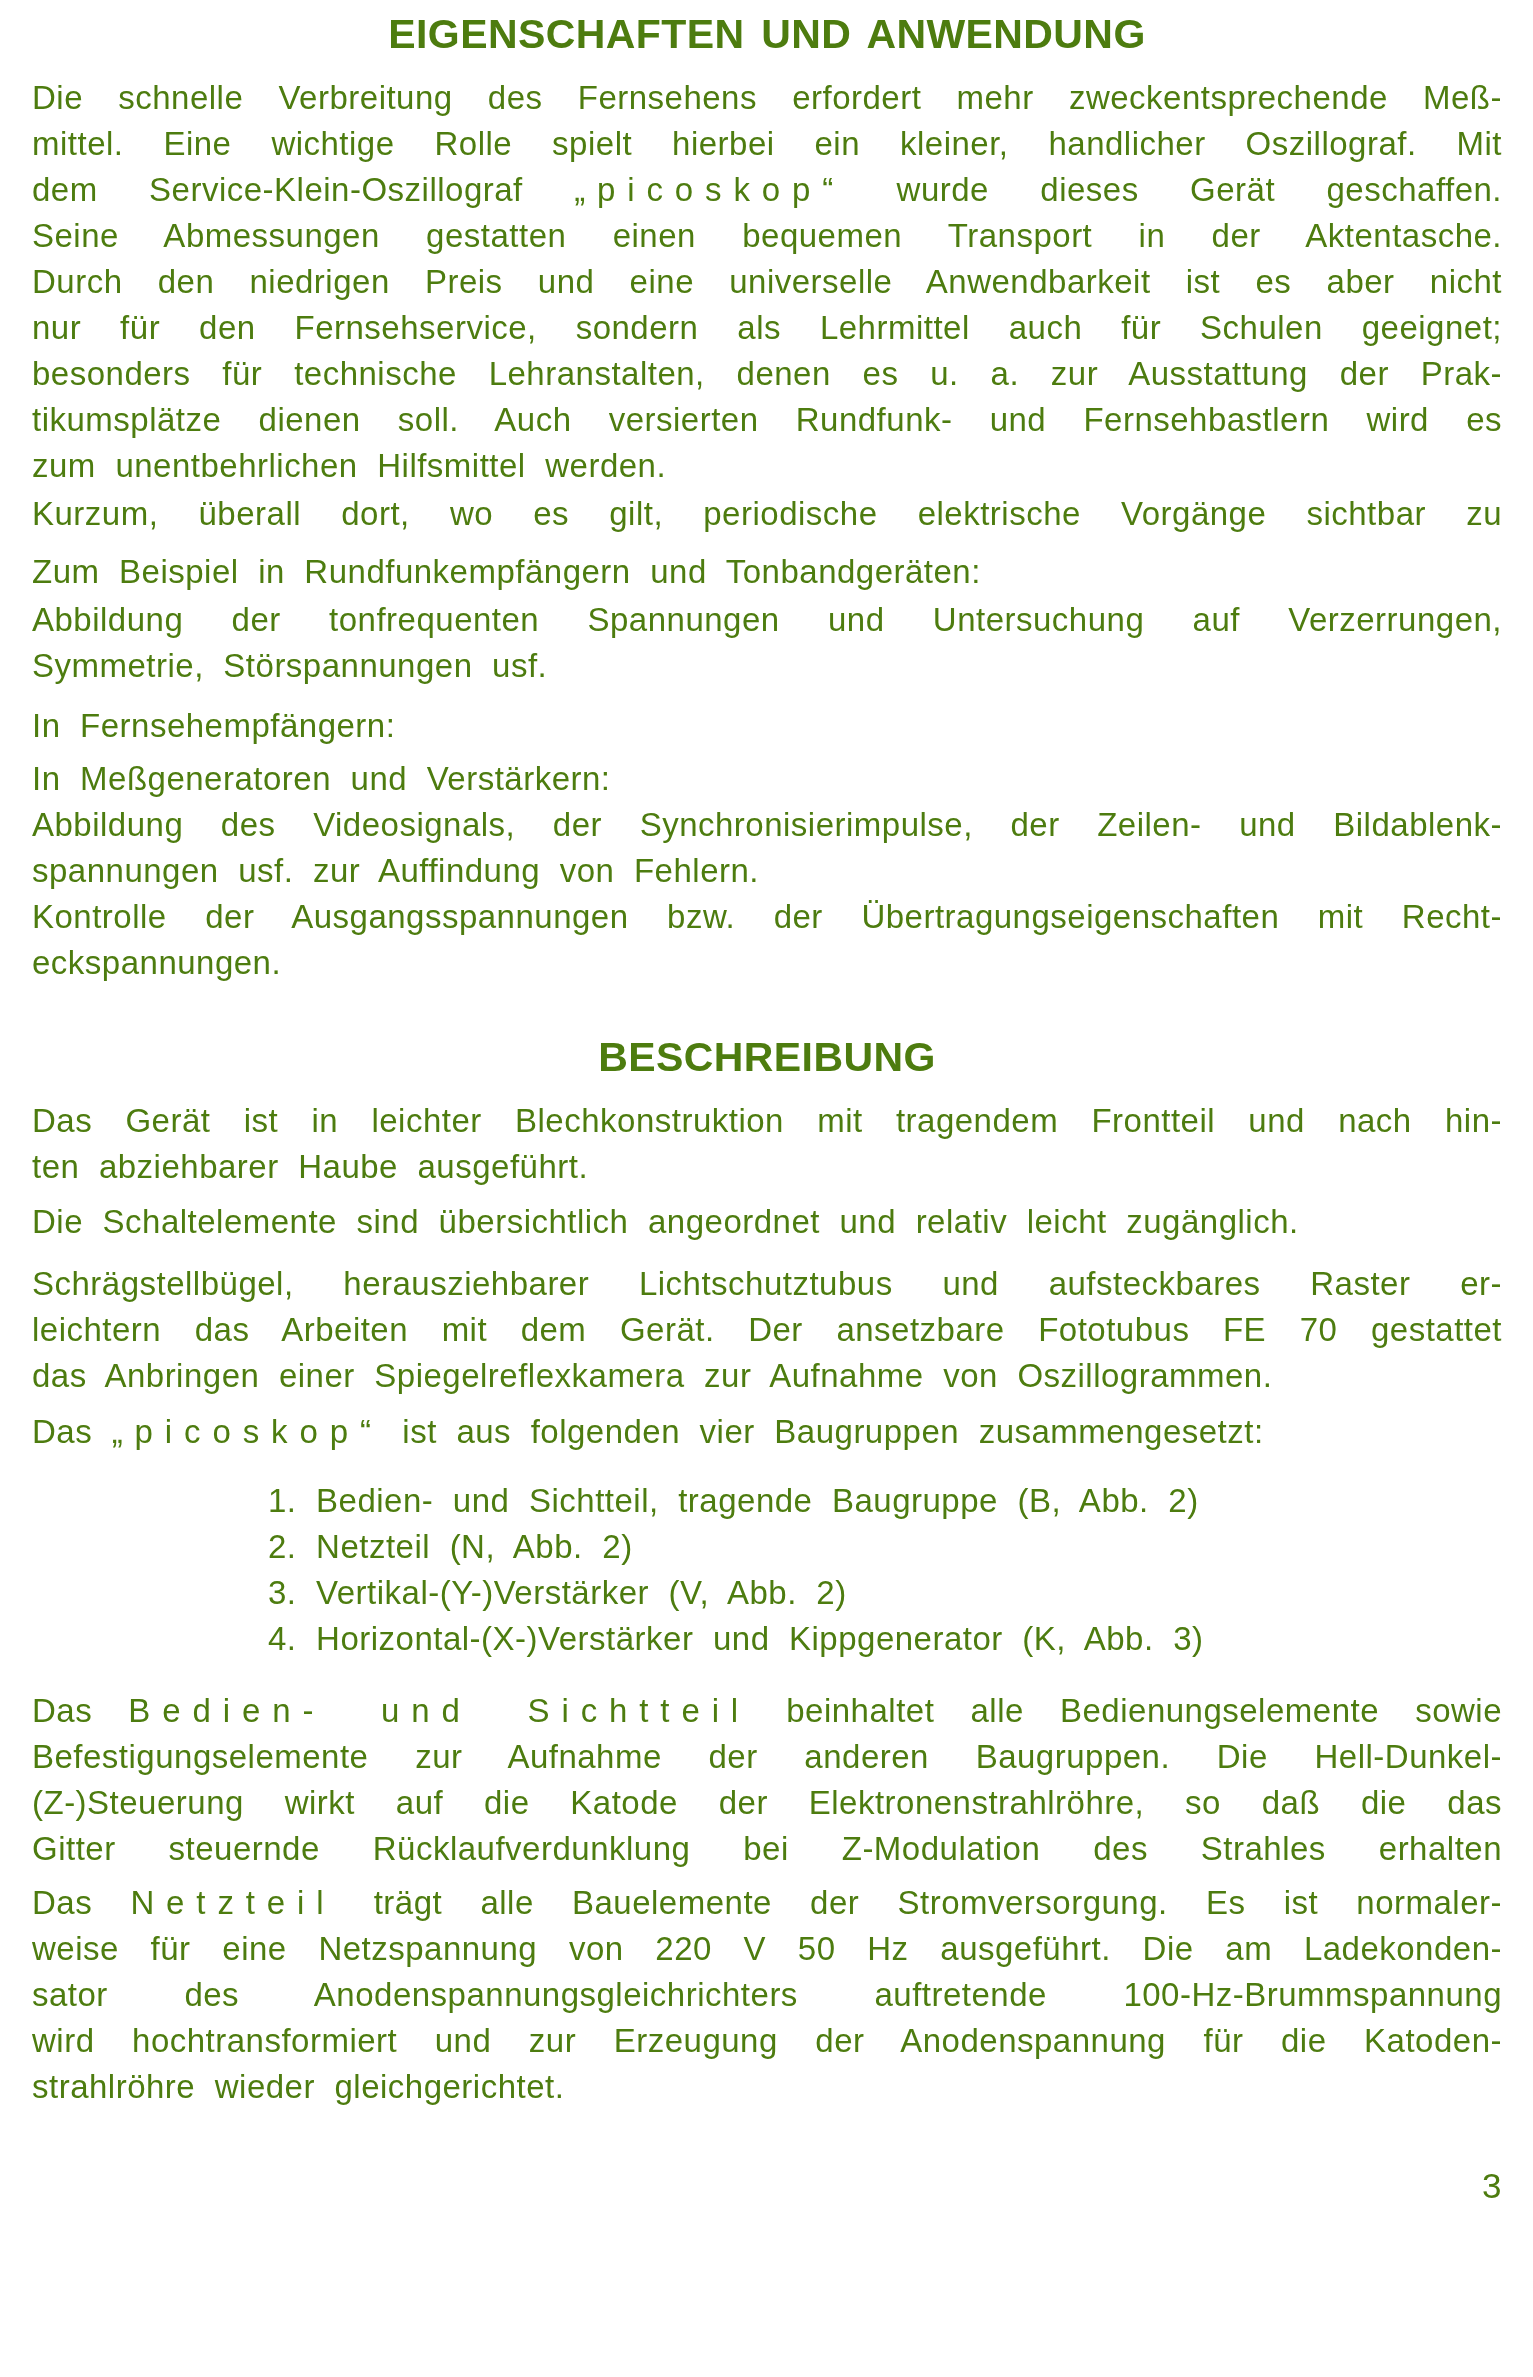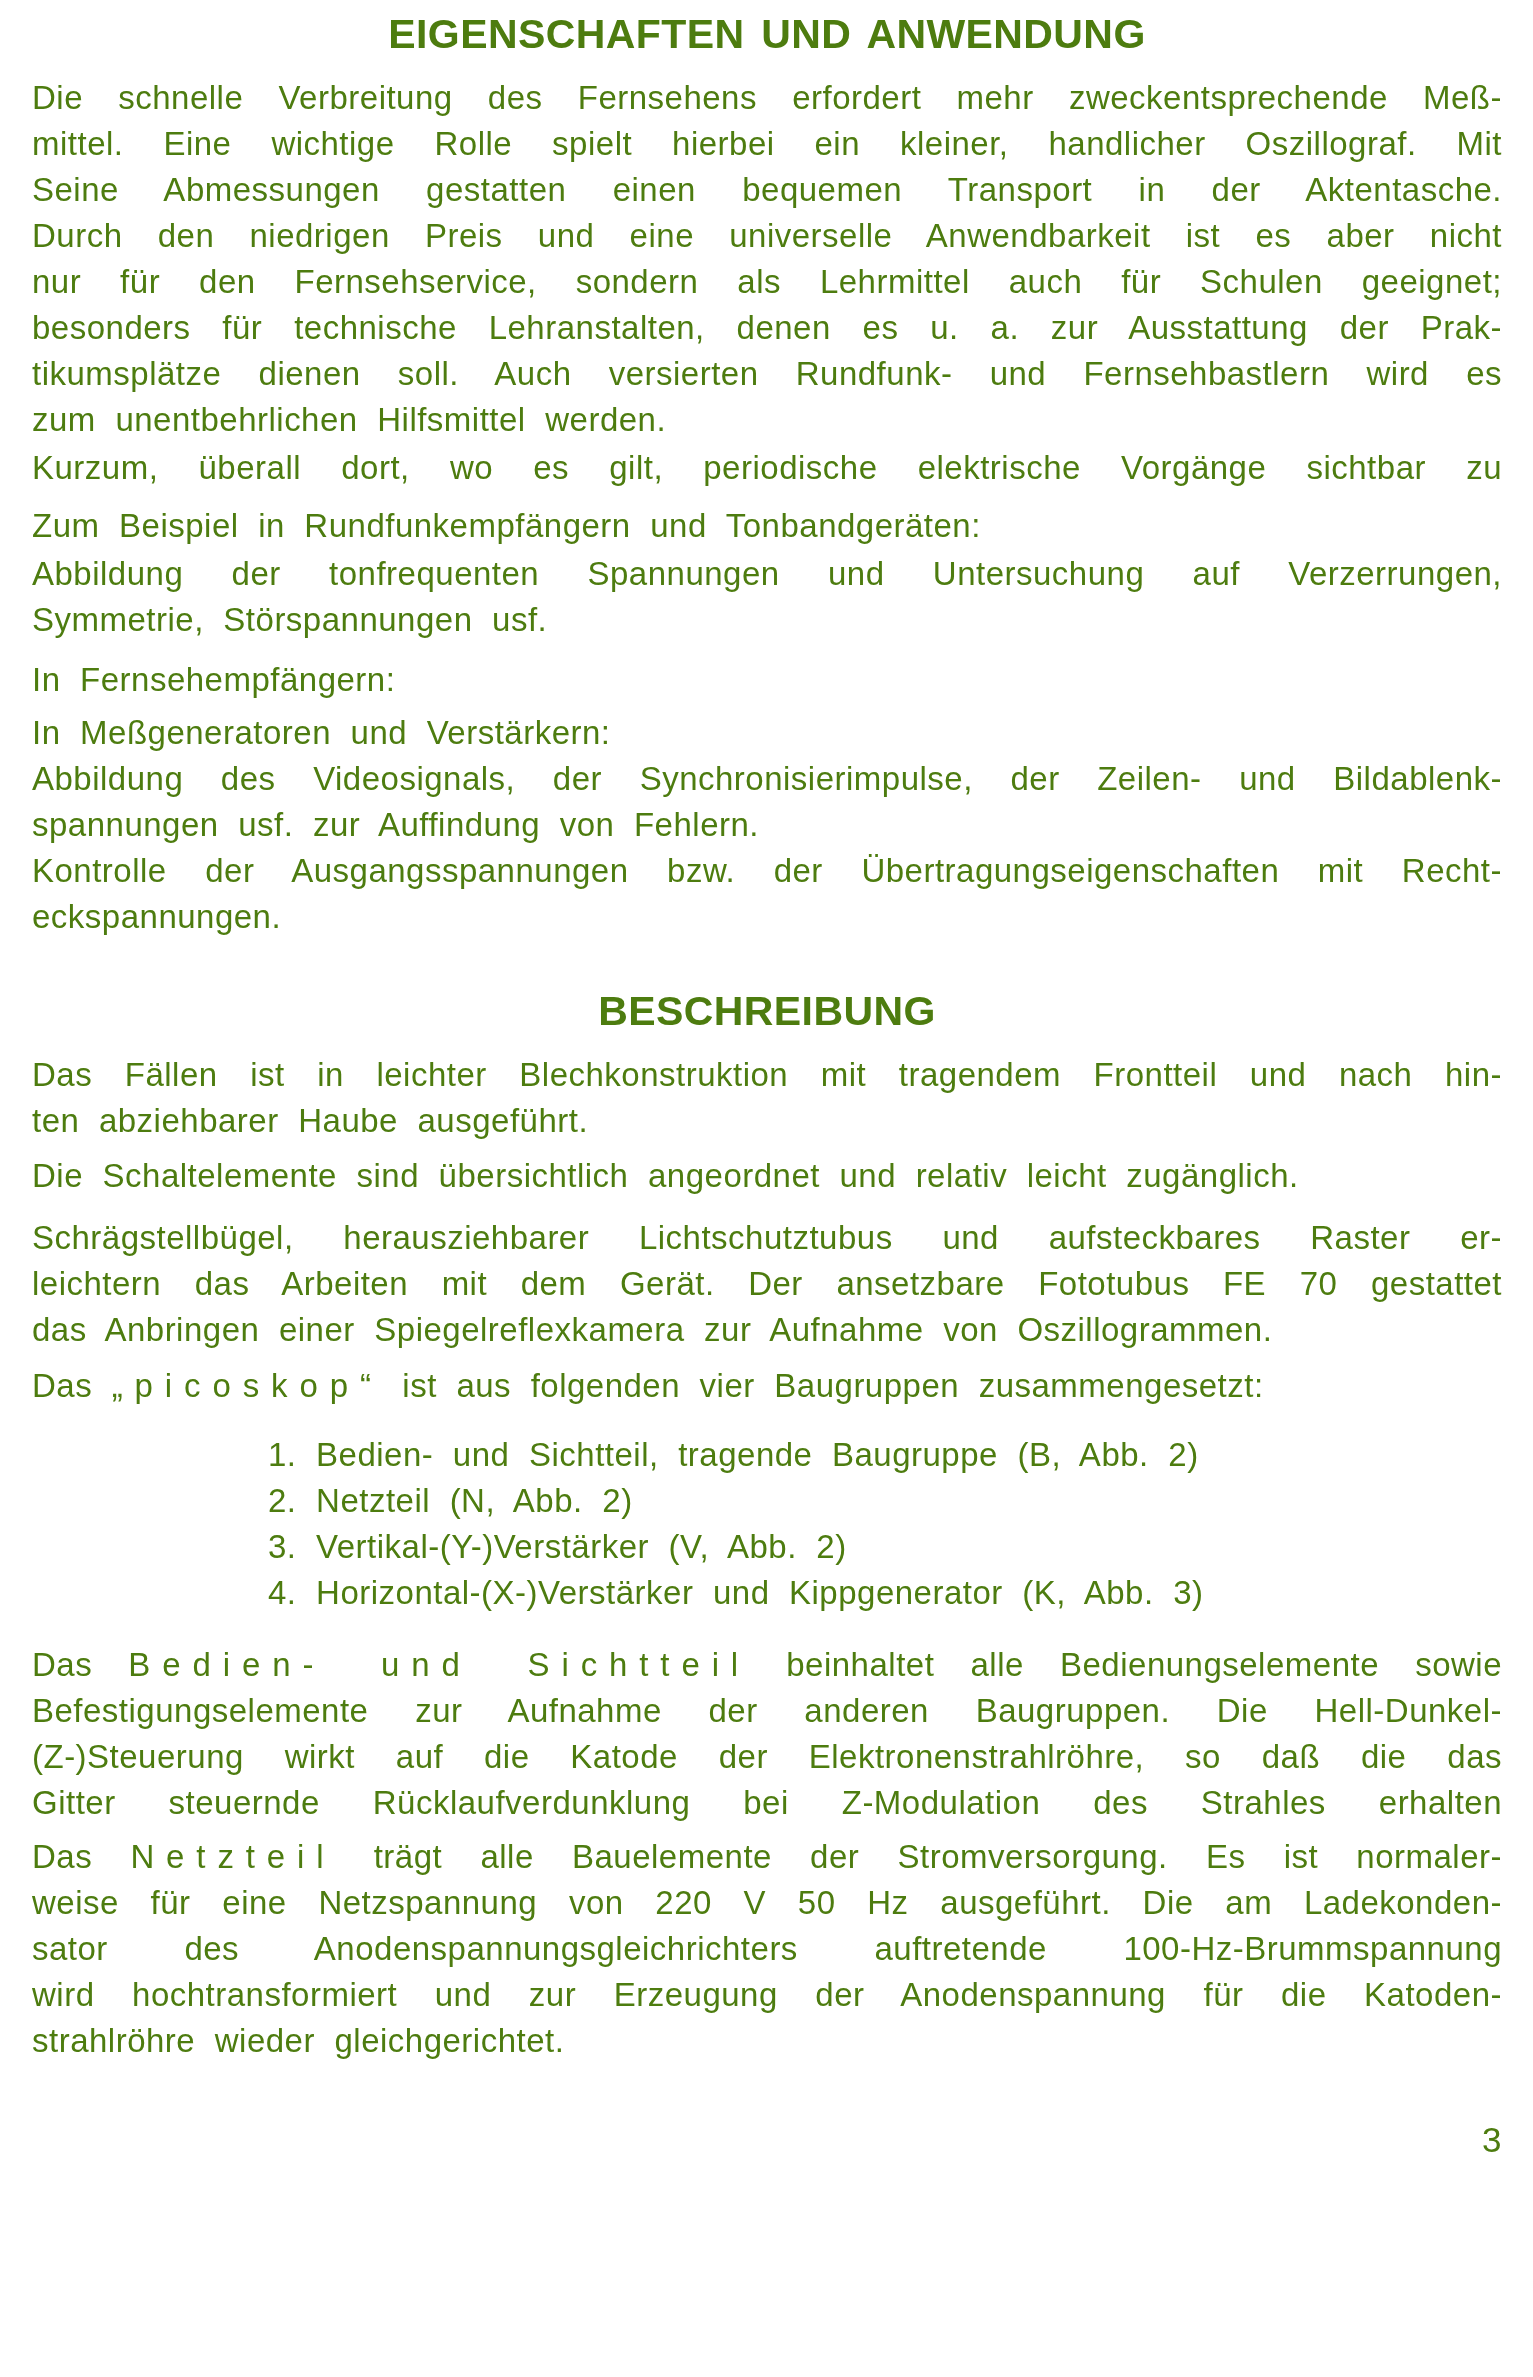--- a/index.html
+++ b/index.html
@@ -52,20 +52,21 @@
 </head>
 <body>
 
 <div class="page">
 
   <div class="h h1">EIGENSCHAFTEN UND ANWENDUNG</div>
 
   <div class="para">
     <div class="line j">Die schnelle Verbreitung des Fernsehens erfordert mehr zweckentsprechende Meß-</div>
     <div class="line j">mittel. Eine wichtige Rolle spielt hierbei ein kleiner, handlicher Oszillograf. Mit</div>
+    <div class="line j"><span>dem Service-Klein-Oszillograf </span><span class="sp">„picoskop“</span><span> wurde dieses Gerät geschaffen.</span></div>
     <div class="line j">Seine Abmessungen gestatten einen bequemen Transport in der Aktentasche.</div>
     <div class="line j">Durch den niedrigen Preis und eine universelle Anwendbarkeit ist es aber nicht</div>
     <div class="line j">nur für den Fernsehservice, sondern als Lehrmittel auch für Schulen geeignet;</div>
     <div class="line j">besonders für technische Lehranstalten, denen es u. a. zur Ausstattung der Prak-</div>
     <div class="line j">tikumsplätze dienen soll. Auch versierten Rundfunk- und Fernsehbastlern wird es</div>
     <div class="line">zum unentbehrlichen Hilfsmittel werden.</div>
   </div>
 
   <div class="para mt3">
     <div class="line j">Kurzum, überall dort, wo es gilt, periodische elektrische Vorgänge sichtbar zu</div>
@@ -94,21 +95,21 @@
   </div>
 
   <div class="para">
     <div class="line j">Kontrolle der Ausgangsspannungen bzw. der Übertragungseigenschaften mit Recht-</div>
     <div class="line">eckspannungen.</div>
   </div>
 
   <div class="h h2">BESCHREIBUNG</div>
 
   <div class="para">
-    <div class="line j">Das Fällen ist in leichter Blechkonstruktion mit tragendem Frontteil und nach hin-</div>
+    <div class="line j">Das Gerät ist in leichter Blechkonstruktion mit tragendem Frontteil und nach hin-</div>
     <div class="line">ten abziehbarer Haube ausgeführt.</div>
   </div>
 
   <div class="para mt10">
     <div class="line">Die Schaltelemente sind übersichtlich angeordnet und relativ leicht zugänglich.</div>
   </div>
 
   <div class="para mt19">
     <div class="line j">Schrägstellbügel, herausziehbarer Lichtschutztubus und aufsteckbares Raster er-</div>
     <div class="line j">leichtern das Arbeiten mit dem Gerät. Der ansetzbare Fototubus FE 70 gestattet</div>

